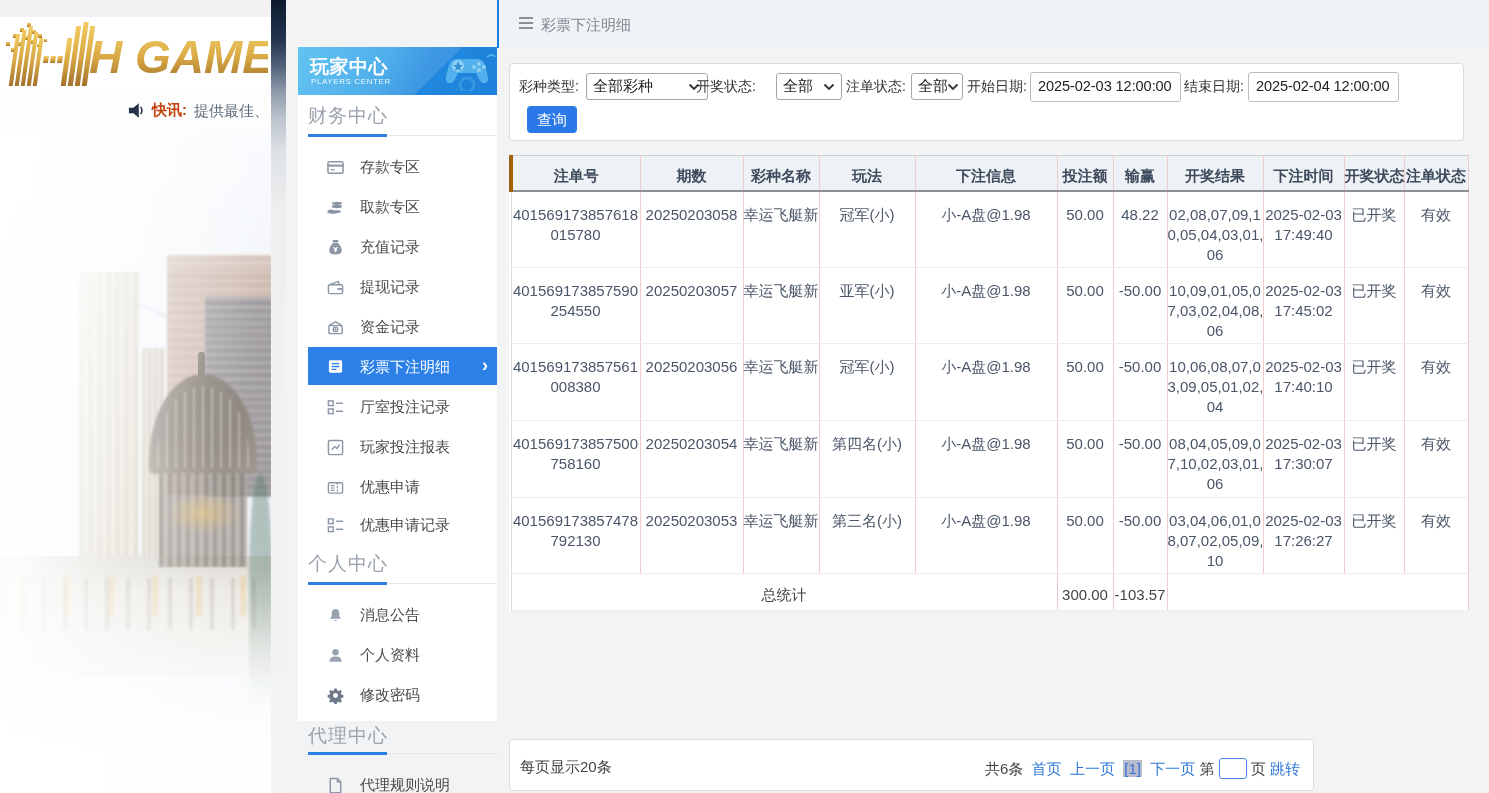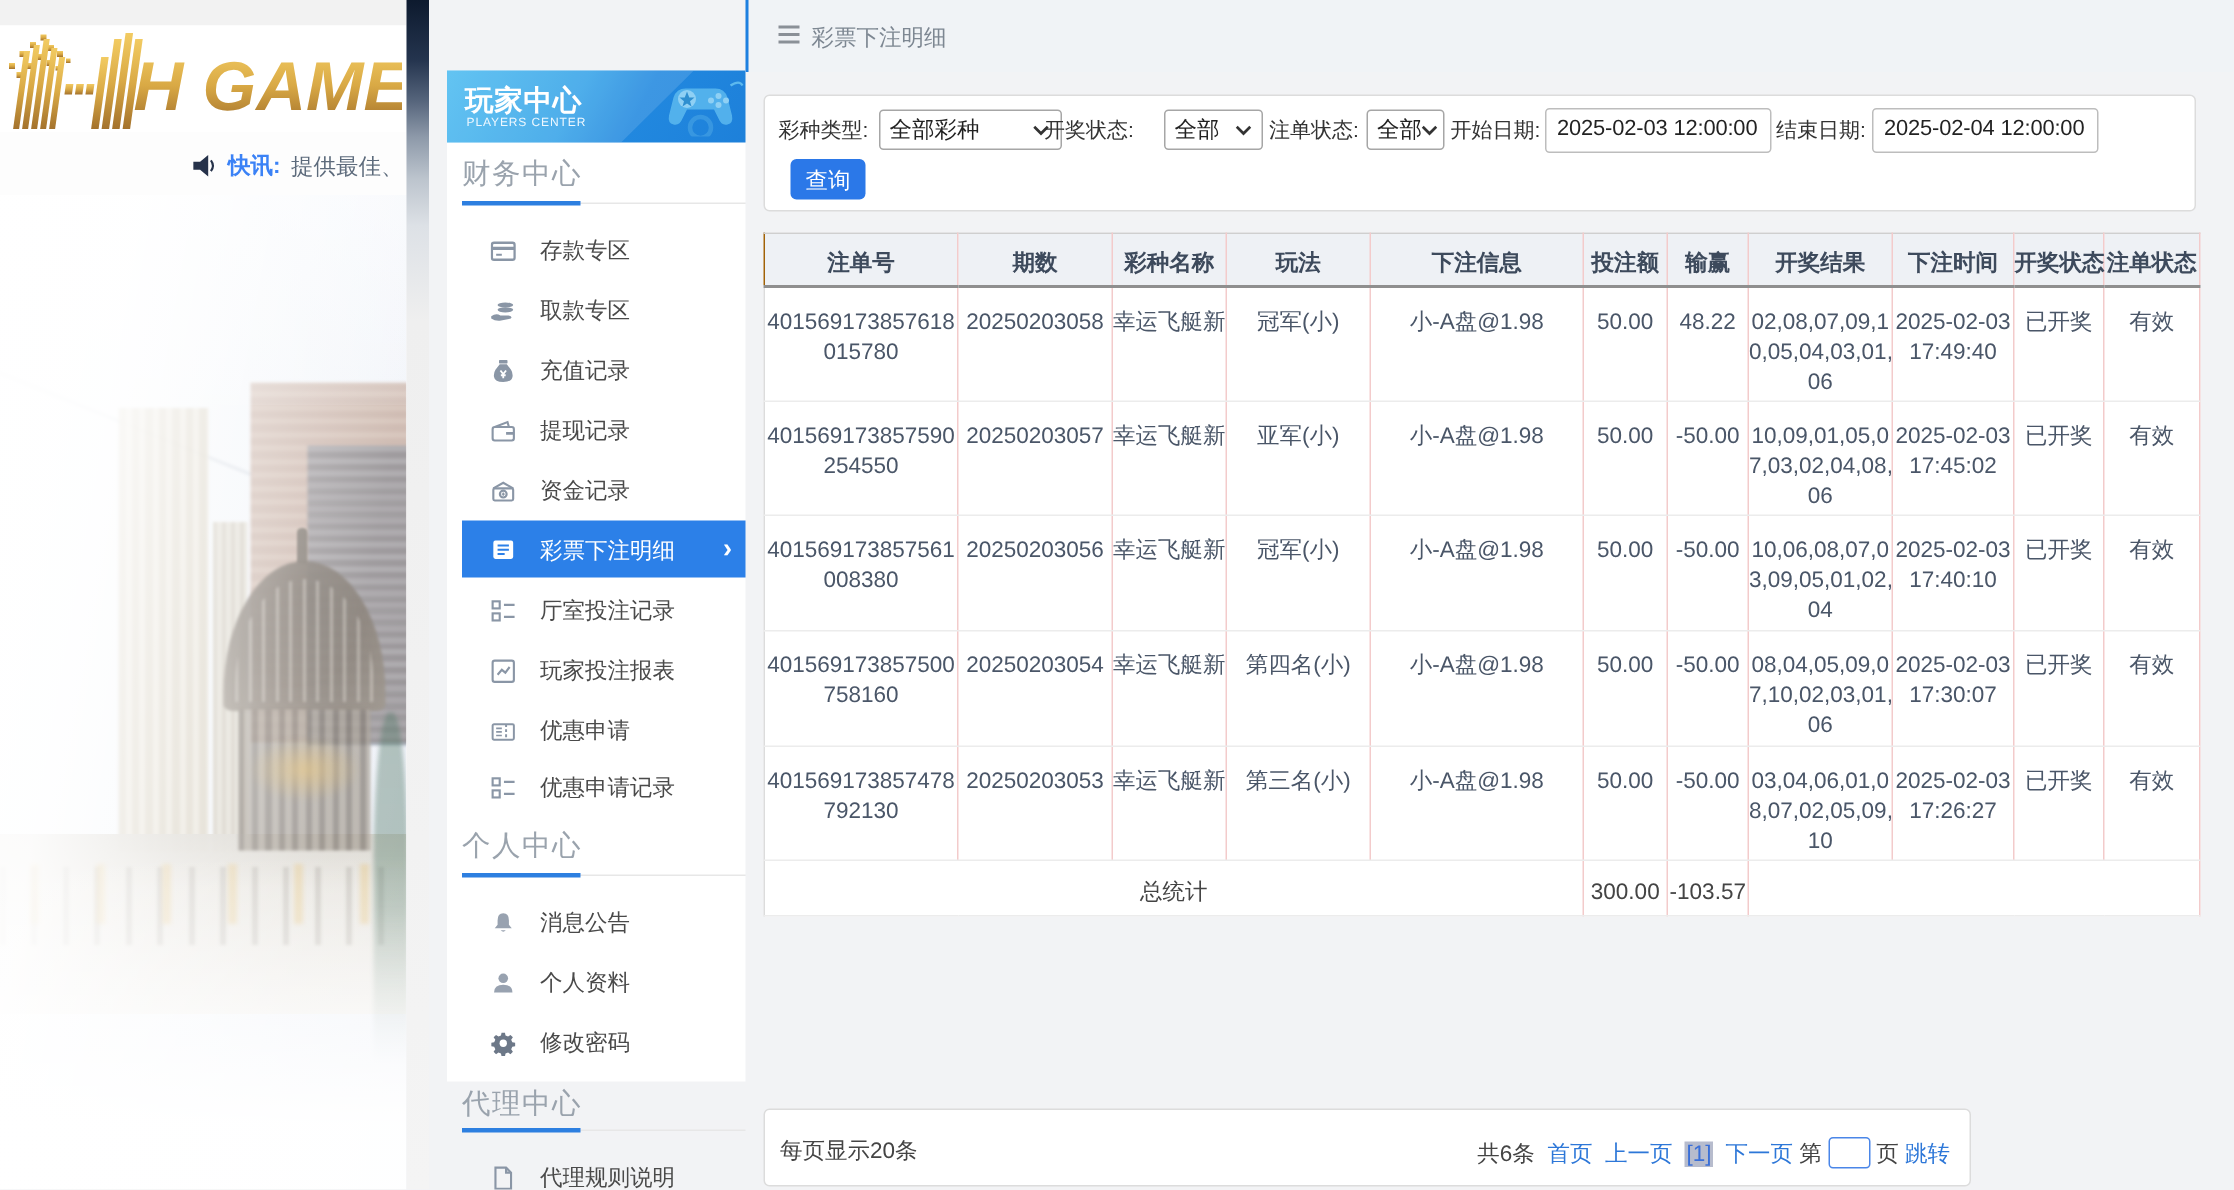--- a/index.html
+++ b/index.html
@@ -29,21 +29,21 @@
   .facwin { left:0; top:448px; width:271px; height:52px; background:repeating-linear-gradient(90deg, rgba(140,135,125,.28) 0 4px, rgba(238,235,230,0) 4px 21px); filter:blur(1px); }
   .facglow { left:20px; top:446px; width:245px; height:40px; background:repeating-linear-gradient(90deg, rgba(228,190,110,.4) 0 6px, rgba(230,195,120,0) 6px 44px); filter:blur(1.5px); }
   .statue { left:249px; top:345px; width:23px; height:235px; background:linear-gradient(#48705f 0%, #567c6b 55%, rgba(86,124,107,0) 100%); border-radius:45% 45% 0 0; filter:blur(1.5px); opacity:.42; }
   .wash1 { left:0; top:0; width:271px; height:663px; background:linear-gradient(100deg, rgba(255,255,255,.97) 0%, rgba(255,255,255,.9) 25%, rgba(255,255,255,.45) 50%, rgba(255,255,255,.12) 75%, rgba(255,255,255,0) 100%); }
   .wash2 { left:0; top:440px; width:271px; height:223px; background:linear-gradient(rgba(255,255,255,0) 0%, rgba(255,255,255,.5) 42%, rgba(255,255,255,.97) 80%); }
   .wash3 { left:0; top:0; width:271px; height:140px; background:linear-gradient(rgba(252,253,255,.6), rgba(255,255,255,.1)); }
   
   #logo { left:4px; top:20px; width:264px; height:66px; }
   
   .spk { left:128px; top:103px; width:18px; height:15px; }
-  .kx { left:152px; top:101px; font-size:15px; font-weight:bold; color:#3b82f6;text-align:center; }
+  .kx { left:152px; top:101px; font-size:15px; font-weight:bold; color:#c2410c;text-align:center; }
   .kxtxt { left:194px; top:102px; font-size:15px; color:#5d6b7c; width:77px; overflow:hidden; white-space:nowrap; }
 
   
   #strip { left:271px; top:0; width:15px; height:793px;
     background:linear-gradient(#0d1a2e 0%, #24344e 5%, #56657c 8.5%, #8d99a9 11.5%, #bcc4cd 15%, #dde1e6 19%, #efefef 27%, #f4f4f4 100%); }
 
   
   #sidebar { left:298px; top:0; width:211px; height:674px; background:#fff; border-right:1px solid #e4e4e4;margin-top:47px; }
   #sbhead { left:0; top:0; width:211px; height:48px; background:linear-gradient(118deg, #4cbbf0 0%, #35a3e8 40%, #2188df 60%, #1d7fd9 100%); overflow:hidden; }
   #sbhead .shine { position:absolute; left:0; top:0; width:211px; height:48px; background:rgba(255,255,255,.13); clip-path:polygon(0 0, 78% 0, 55% 100%, 0 100%); }
@@ -70,21 +70,21 @@
   #filter { left:12px; top:63px; width:955px; height:78px; background:#fff; border:1px solid #dcdcdc; border-radius:4px; }
   .flabel { top:14px; font-size:14px; color:#333; }
   .fsel { top:9px; height:27px; background:#fff; border:1px solid #a6a6a6; border-radius:3px; font-size:15px; color:#222; padding:3px 0 0 6px; }
   .fsel svg { position:absolute; top:9px; }
   .finput { top:8px; height:30px; background:#fff; border:1px solid #bdbdbd; border-radius:3px; font-size:14.6px; color:#222; padding:5px 0 0 7px; white-space:nowrap; overflow:hidden; letter-spacing:-0.1px; }
   #qbtn { left:17px; top:42px; width:50px; height:27px; background:#2b78e8; border-radius:4px; color:#fff; font-size:15px; text-align:center; padding-top:5px; }
 
   
   #tbl { left:12px; top:155px; width:957px; border-collapse:collapse; table-layout:fixed; background:#fff; }
   #tbl th { background:#eef1f5; border-top:1px solid #cfcfcf; border-bottom:2px solid #8f8f8f; border-right:1px solid #f3cbcb; font-size:15px; color:#3d4a5c; font-weight:bold; height:35px; white-space:nowrap; padding:11px 0 0 0; vertical-align:top; line-height:17px; }
-  #tbl th:first-child { border-left:1px solid #a16207; }
+  #tbl th:first-child { border-left:4px solid #a16207; }
   #tbl td { border-right:1px solid #f3cbcb; border-bottom:1px solid #ececec; font-size:15px; color:#4a5668; text-align:center; vertical-align:top; padding-top:13px; line-height:20px; }
   #tbl td:first-child { border-left:1px solid #dcdcdc; }
   #tbl tr.datarow { height:76.7px; }
   #tbl tr.statrow { height:37px; }
   #tbl tr.statrow td { vertical-align:middle; padding-top:5px; color:#444; }
 
   
   #pager { left:12px; top:739px; width:805px; height:52px; background:#fff; border:1px solid #dcdcdc; border-radius:4px; }
   #pager .lft { position:absolute; left:10px; top:18px; font-size:15px; color:#444; }
   #pager .rgt { position:absolute; right:13px; top:18px; font-size:15px; color:#444; }

